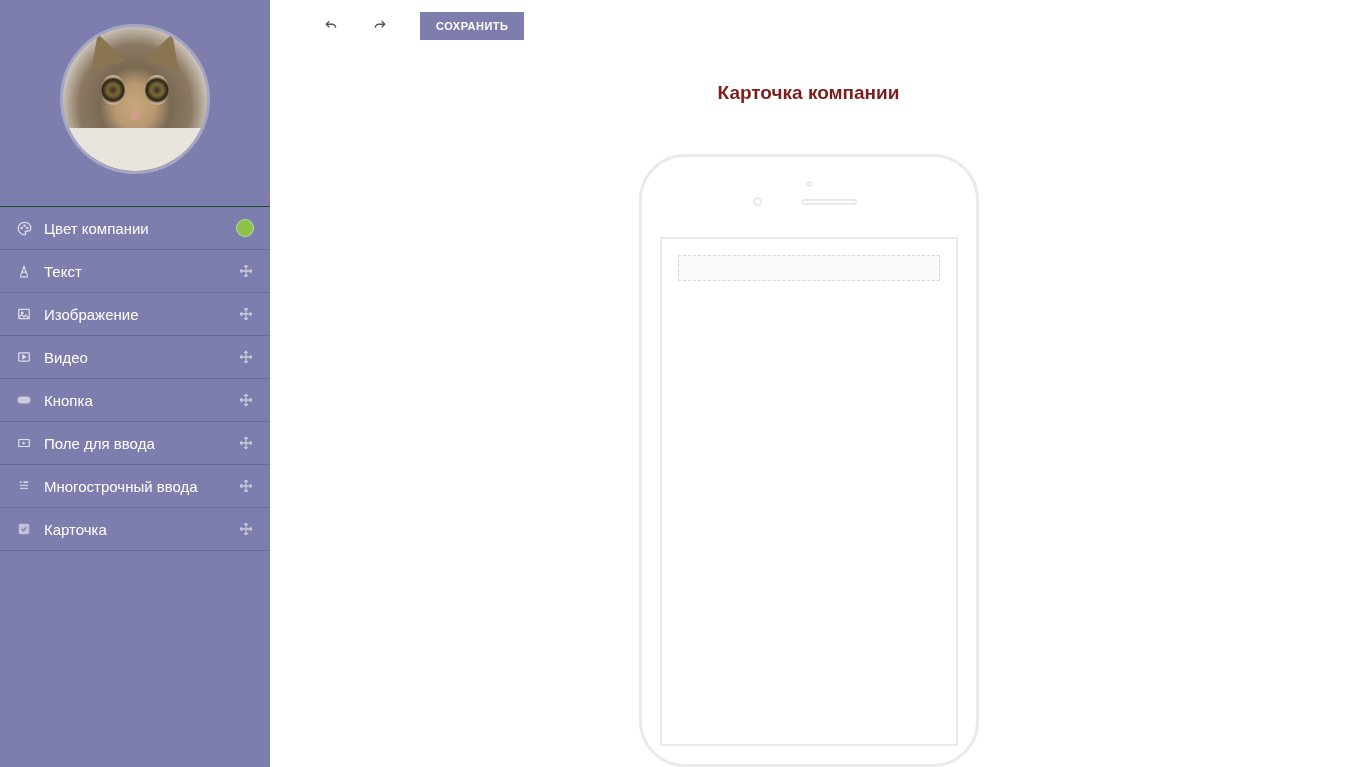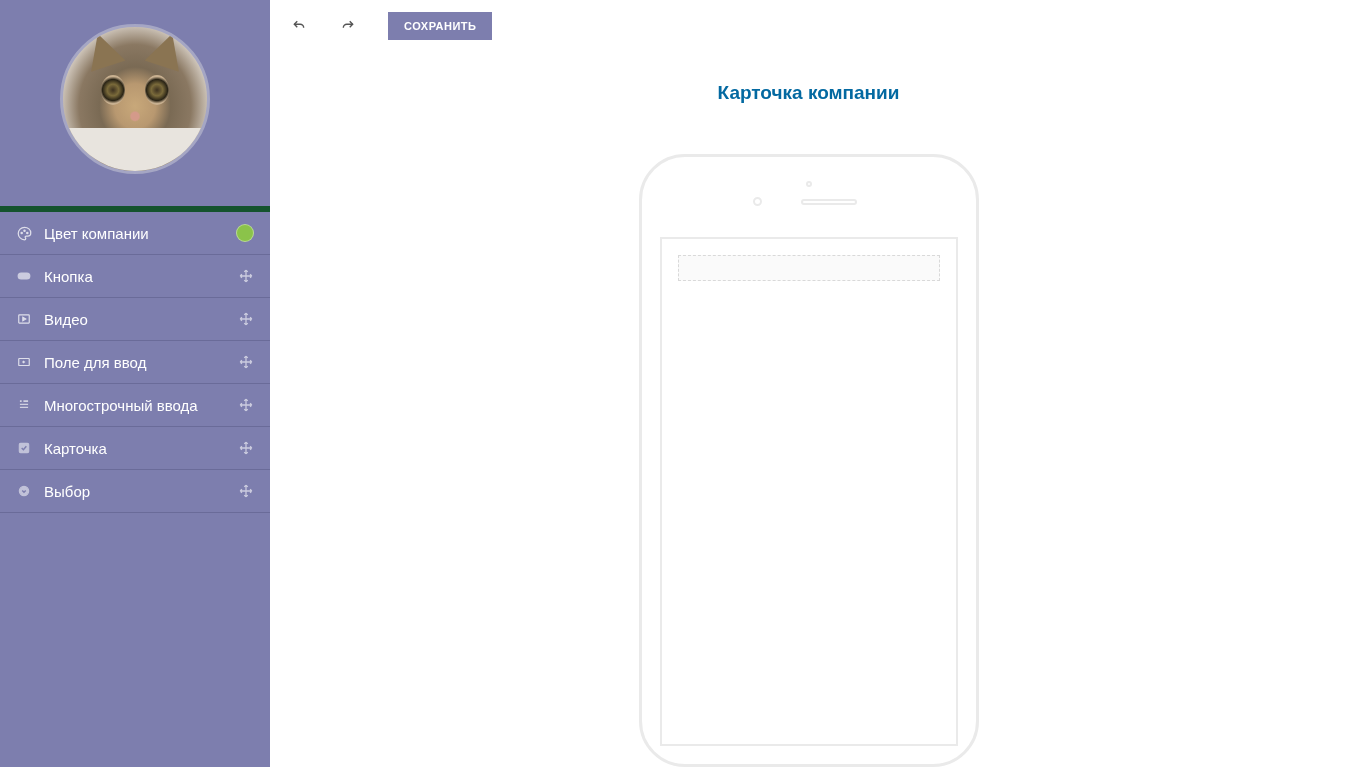--- a/index.html
+++ b/index.html
@@ -65,21 +65,21 @@
     height: 0;
     border-left: 18px solid transparent;
     border-right: 18px solid transparent;
     border-bottom: 34px solid #8a7452;
     top: 0;
   }
   .avatar-ears::before { left: 22px; transform: rotate(-18deg); }
   .avatar-ears::after { right: 22px; transform: rotate(18deg); }
 
   .sidebar-list {
-    border-top: 6px solid #14532d;
+    border-top: 1px solid #14532d;
   }
   .sidebar-item {
     display: flex;
     align-items: center;
     gap: 12px;
     height: 43px;
     padding: 0 16px;
     border-bottom: 1px solid #6a6b99;
     color: #fff;
     font-size: 15px;
@@ -116,21 +116,21 @@
     flex: 1;
     height: 100%;
     display: flex;
     flex-direction: column;
     overflow: hidden;
   }
   .toolbar {
     display: flex;
     align-items: center;
     gap: 31px;
-    padding: 12px 20px;
+    padding: 12px 52px;
   }
   .tool-btn {
     width: 18px;
     height: 18px;
     display: inline-flex;
     align-items: center;
     justify-content: center;
     color: #555;
     cursor: pointer;
   }
@@ -146,21 +146,21 @@
   }
   .canvas-area {
     flex: 1;
     display: flex;
     flex-direction: column;
     align-items: center;
     overflow: hidden;
     padding-top: 30px;
   }
   .canvas-title {
-    color: #0369a1;
+    color: #7f1d1d;
     font-size: 19px;
     font-weight: 700;
     margin-bottom: 50px;
   }
   .phone {
     width: 340px;
     height: 660px;
     border: 3px solid #eaeaea;
     border-radius: 46px;
     position: relative;
@@ -229,59 +229,87 @@
           <path d="M12 2a10 10 0 1 0 0 20c1 0 2-.8 2-2 0-.5-.2-1-.5-1.3-.3-.4-.5-.8-.5-1.2 0-1 .8-1.5 1.8-1.5H17a5 5 0 0 0 5-5c0-5-4.5-9-10-9z"></path>
           <circle cx="7.5" cy="11" r="1" fill="#fff"></circle>
             <circle cx="12" cy="7.5" r="1" fill="#fff"></circle>
             <circle cx="16.5" cy="11" r="1" fill="#fff"></circle>
         </svg>
       </span>
       <span class="label">Цвет компании</span>
       <span class="color-dot"></span>
     </div>
 
-
+    <div class="sidebar-item">
+      <span class="icon">
+        <svg width="14" height="14" viewBox="0 0 24 24" fill="none" stroke="#fff" stroke-width="2">
+          <path d="M6 20 12 4l6 16M8.5 14h7M5 22h14"></path>
+        </svg>
+      </span>
+      <span class="label">Текст</span>
+      <span class="right-icon">
+        <svg width="14" height="14" viewBox="0 0 24 24" fill="none" stroke="#fff" stroke-width="2.2">
+            <path d="M12 2v20M2 12h20M12 2l-3 3M12 2l3 3M12 22l-3-3M12 22l3-3M2 12l3-3M2 12l3 3M22 12l-3-3M22 12l-3 3"></path>
+          </svg>
+      </span>
+    </div>
+
+    <div class="sidebar-item">
+      <span class="icon">
+        <svg width="14" height="14" viewBox="0 0 24 24" fill="none" stroke="#fff" stroke-width="2">
+          <rect x="3" y="4" width="18" height="16" rx="1"></rect>
+            <circle cx="9" cy="10" r="1.5" fill="#fff"></circle>
+            <path d="M3 18l5-5 4 4 3-3 6 6"></path>
+        </svg>
+      </span>
+      <span class="label">Изображение</span>
+      <span class="right-icon">
+        <svg width="14" height="14" viewBox="0 0 24 24" fill="none" stroke="#fff" stroke-width="2.2">
+            <path d="M12 2v20M2 12h20M12 2l-3 3M12 2l3 3M12 22l-3-3M12 22l3-3M2 12l3-3M2 12l3 3M22 12l-3-3M22 12l-3 3"></path>
+          </svg>
+      </span>
+    </div>
+
+    <div class="sidebar-item">
+      <span class="icon">
+        <svg width="14" height="14" viewBox="0 0 24 24" fill="none" stroke="#fff" stroke-width="2">
+          <rect x="3" y="5" width="18" height="14" rx="1"></rect>
+            <path d="M10 9l5 3-5 3z" fill="#fff"></path>
+        </svg>
+      </span>
+      <span class="label">Видео</span>
+      <span class="right-icon">
+        <svg width="14" height="14" viewBox="0 0 24 24" fill="none" stroke="#fff" stroke-width="2.2">
+            <path d="M12 2v20M2 12h20M12 2l-3 3M12 2l3 3M12 22l-3-3M12 22l3-3M2 12l3-3M2 12l3 3M22 12l-3-3M22 12l-3 3"></path>
+          </svg>
+      </span>
+    </div>
 
     <div class="sidebar-item">
       <span class="icon">
         <svg width="14" height="10" viewBox="0 0 24 16" fill="none" stroke="#fff" stroke-width="2">
           <rect x="2" y="3" width="20" height="10" rx="5" fill="#fff" opacity="0.8"></rect>
         </svg>
       </span>
       <span class="label">Кнопка</span>
       <span class="right-icon">
         <svg width="14" height="14" viewBox="0 0 24 24" fill="none" stroke="#fff" stroke-width="2.2">
             <path d="M12 2v20M2 12h20M12 2l-3 3M12 2l3 3M12 22l-3-3M12 22l3-3M2 12l3-3M2 12l3 3M22 12l-3-3M22 12l-3 3"></path>
           </svg>
       </span>
     </div>
 
     <div class="sidebar-item">
       <span class="icon">
         <svg width="14" height="14" viewBox="0 0 24 24" fill="none" stroke="#fff" stroke-width="2">
-          <rect x="3" y="5" width="18" height="14" rx="1"></rect>
-            <path d="M10 9l5 3-5 3z" fill="#fff"></path>
-        </svg>
-      </span>
-      <span class="label">Видео</span>
-      <span class="right-icon">
-        <svg width="14" height="14" viewBox="0 0 24 24" fill="none" stroke="#fff" stroke-width="2.2">
-            <path d="M12 2v20M2 12h20M12 2l-3 3M12 2l3 3M12 22l-3-3M12 22l3-3M2 12l3-3M2 12l3 3M22 12l-3-3M22 12l-3 3"></path>
-          </svg>
-      </span>
-    </div>
-
-    <div class="sidebar-item">
-      <span class="icon">
-        <svg width="14" height="14" viewBox="0 0 24 24" fill="none" stroke="#fff" stroke-width="2">
           <rect x="3" y="6" width="18" height="12" rx="1"></rect>
             <path d="M14 12h-4M12 10l-2 2 2 2"></path>
         </svg>
       </span>
-      <span class="label">Поле для ввод</span>
+      <span class="label">Поле для ввода</span>
       <span class="right-icon">
         <svg width="14" height="14" viewBox="0 0 24 24" fill="none" stroke="#fff" stroke-width="2.2">
             <path d="M12 2v20M2 12h20M12 2l-3 3M12 2l3 3M12 22l-3-3M12 22l3-3M2 12l3-3M2 12l3 3M22 12l-3-3M22 12l-3 3"></path>
           </svg>
       </span>
     </div>
 
     <div class="sidebar-item">
       <span class="icon">
         <svg width="14" height="14" viewBox="0 0 24 24" fill="#fff">
@@ -305,34 +333,20 @@
         </svg>
       </span>
       <span class="label">Карточка</span>
       <span class="right-icon">
         <svg width="14" height="14" viewBox="0 0 24 24" fill="none" stroke="#fff" stroke-width="2.2">
             <path d="M12 2v20M2 12h20M12 2l-3 3M12 2l3 3M12 22l-3-3M12 22l3-3M2 12l3-3M2 12l3 3M22 12l-3-3M22 12l-3 3"></path>
           </svg>
       </span>
     </div>
 
-    <div class="sidebar-item">
-      <span class="icon">
-        <svg width="14" height="14" viewBox="0 0 24 24" fill="none" stroke="#fff" stroke-width="2">
-          <circle cx="12" cy="12" r="8" fill="#fff" opacity="0.7"></circle>
-            <path d="M9 11l3 3 3-3" stroke="#7d7eae" stroke-width="2.5"></path>
-        </svg>
-      </span>
-      <span class="label">Выбор</span>
-      <span class="right-icon">
-        <svg width="14" height="14" viewBox="0 0 24 24" fill="none" stroke="#fff" stroke-width="2.2">
-            <path d="M12 2v20M2 12h20M12 2l-3 3M12 2l3 3M12 22l-3-3M12 22l3-3M2 12l3-3M2 12l3 3M22 12l-3-3M22 12l-3 3"></path>
-          </svg>
-      </span>
-    </div>
 
   </div>
 </div>
 
 <div class="main">
   <div class="toolbar">
     <span class="tool-btn">
       <svg width="16" height="14" viewBox="0 0 24 24" fill="none" stroke="#555" stroke-width="2.4">
         <path d="M9 14 4 9l5-5"></path>
           <path d="M4 9h10a6 6 0 0 1 6 6v0"></path>

